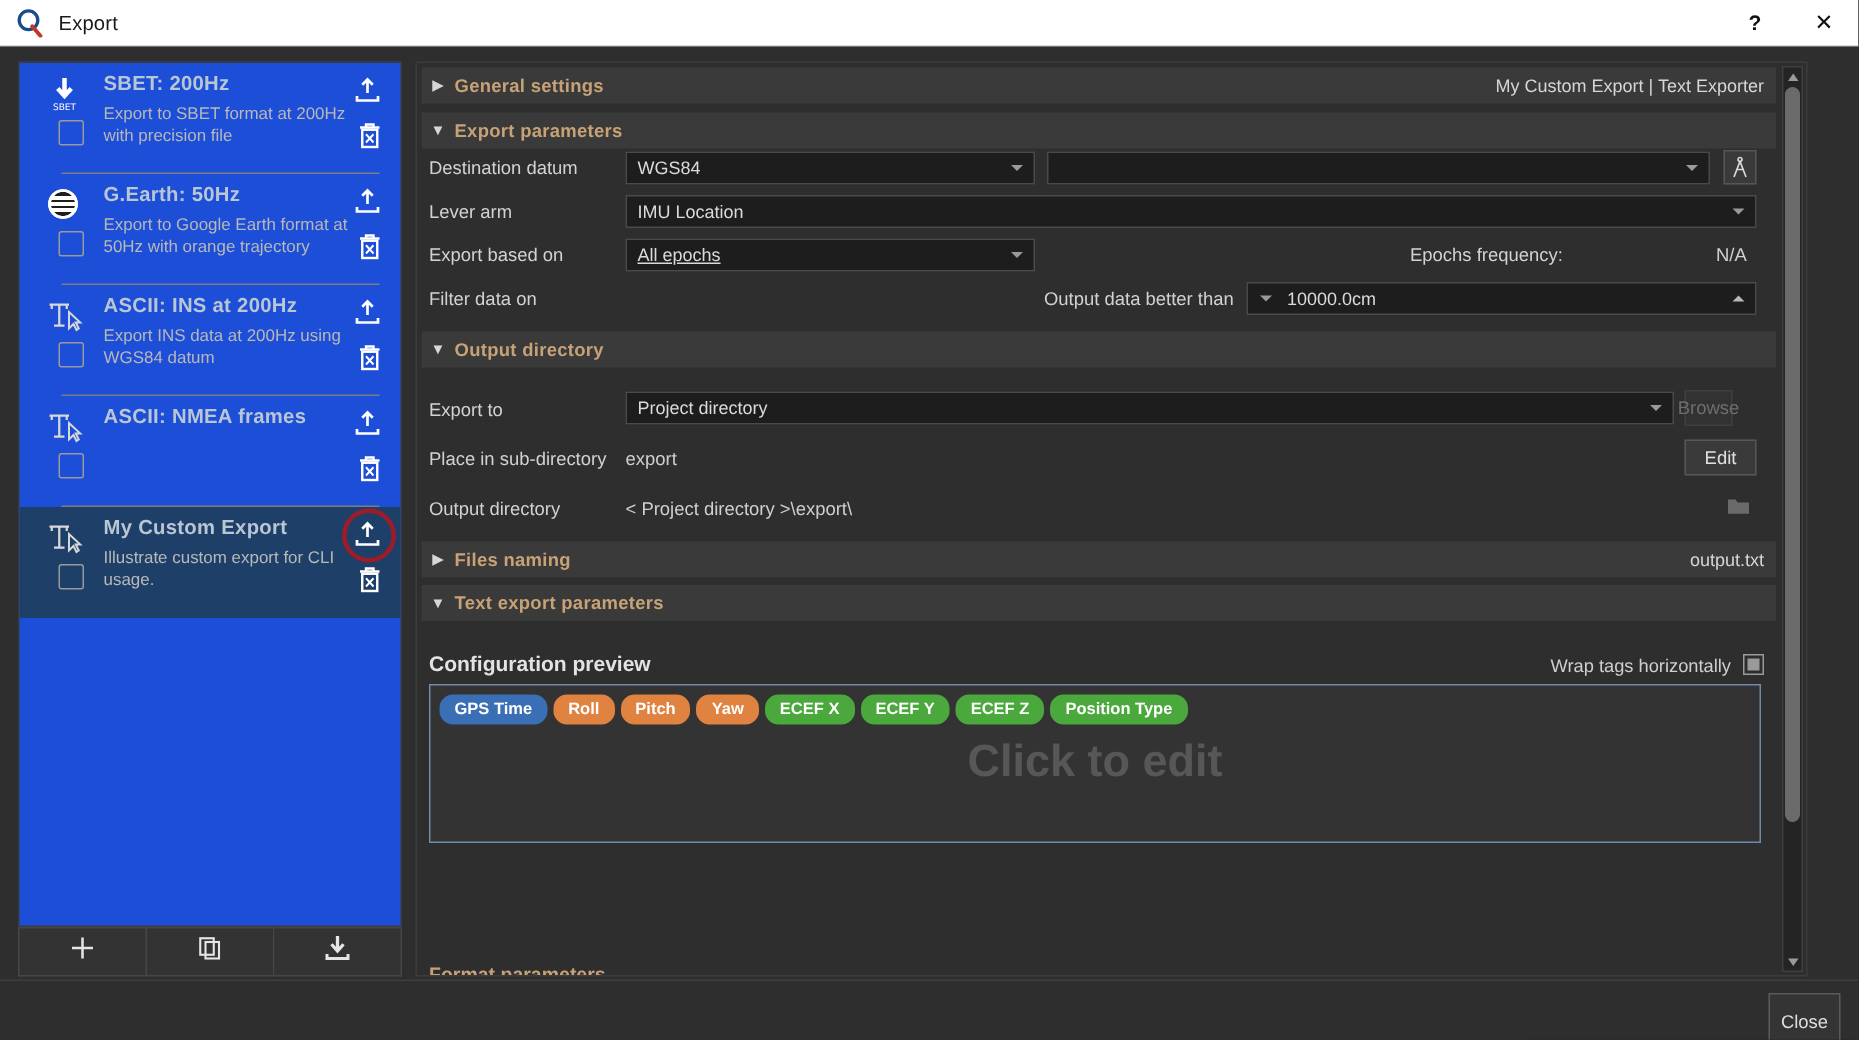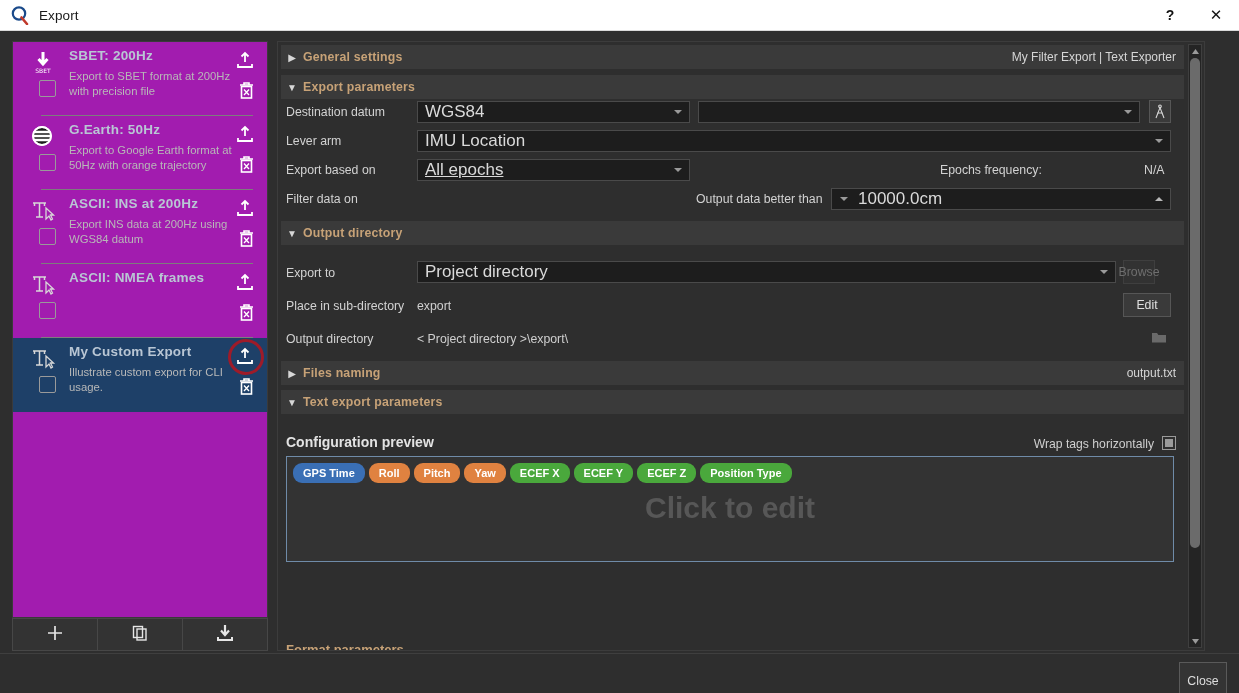--- a/index.html
+++ b/index.html
@@ -31,21 +31,21 @@
 
   
   .window {
     position: absolute; left: 0; top: 31px; width: 1239px; height: 662px;
     background: #2e2e2e;
   }
 
   
   .sidebar {
     position: absolute; left: 12px; top: 10px; width: 256px; height: 577px;
-    background: #a21caf; border: 1px solid #3a3a3a;
+    background: #1d4ed8; border: 1px solid #3a3a3a;
     overflow: hidden;
   }
   .export-item {
     position: relative; height: 74px; padding: 8px 10px 0 10px;
     border-bottom: none;
   }
   .export-item.selected { background: #1e4068; }
   .export-item .sep {
     position: absolute; left: 28px; right: 14px; bottom: 0; height: 1px; background: #7d7d7d;
   }
@@ -114,21 +114,21 @@
     font-size: 12px; color: #d6d6d6;
   }
 
   .row { position: relative; height: 29px; }
   .lbl {
     position: absolute; font-size: 12.3px; color: #d2d2d2; white-space: nowrap;
   }
   .field {
     position: absolute; height: 22px; background: #1d1d1d;
     border: 1px solid #4a4a4a; display: flex; align-items: center;
-    padding-left: 7px; font-size: 17px; color: #dadada;
+    padding-left: 7px; font-size: 12px; color: #dadada;
   }
   .caret {
     position: absolute; right: 7px; top: 50%; transform: translateY(-50%);
     width: 0; height: 0; border-left: 4px solid transparent;
     border-right: 4px solid transparent; border-top: 4px solid #9a9a9a;
   }
   .caret.up {
     border-top: none; border-bottom: 4px solid #b8b8b8;
   }
   .caret.left-pos { right: auto; left: 8px; }
@@ -396,21 +396,21 @@
       </span>
     </div>
   </div>
 
   <div class="rightpanel">
     <div class="scroll-area">
 
       <div class="section-head" style="top:0;margin-top:3px;">
         <span class="arrow">▶</span>
         <span class="sh-label">General settings</span>
-        <span class="sh-right">My Filter Export | Text Exporter</span>
+        <span class="sh-right">My Custom Export | Text Exporter</span>
       </div>
 
       <div class="section-head" style="margin-top:6px;">
         <span class="arrow">▼</span>
         <span class="sh-label">Export parameters</span>
       </div>
 
 
       <div class="row">
         <span class="lbl" style="left:8px; top:6px;">Destination datum</span>

